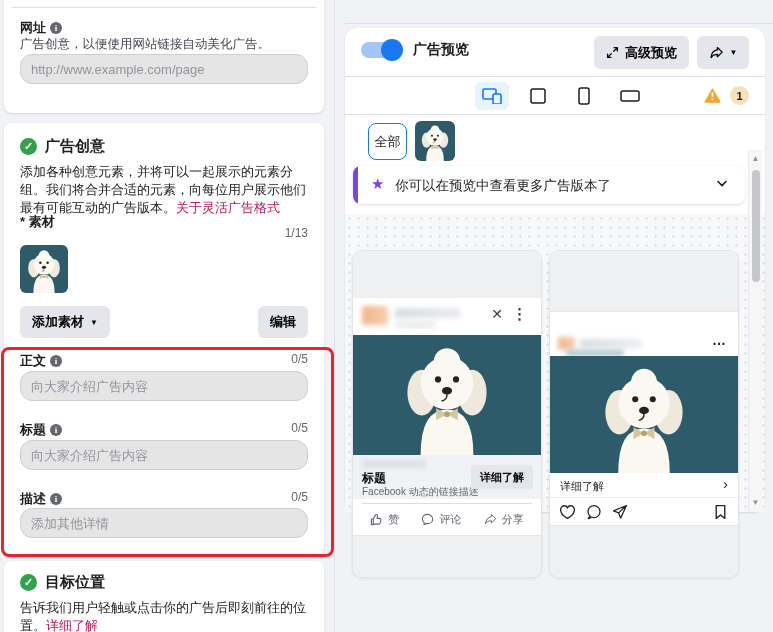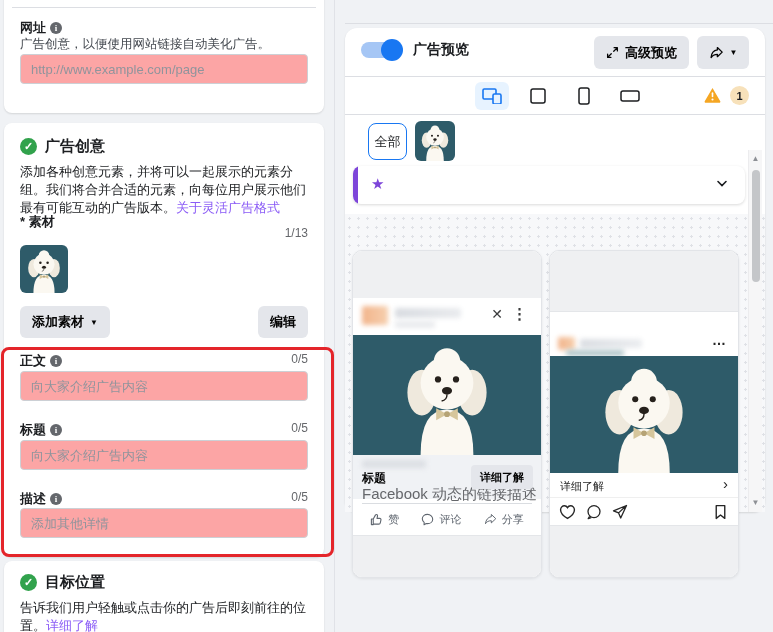--- a/index.html
+++ b/index.html
@@ -4,25 +4,25 @@
 <style>
   html,body{margin:0;padding:0;}
   #app{position:relative;width:773px;height:632px;overflow:hidden;background:#f0f2f5;
        font-family:"Liberation Sans",sans-serif;color:#1c1e21;}
   .abs{position:absolute;}
   .card{position:absolute;background:#fff;border-radius:8px;box-shadow:0 1px 2px rgba(0,0,0,.12);}
   .hline{position:absolute;height:1px;background:#dcdee3;}
   .vline{position:absolute;width:1px;background:#e0e2e7;}
   .sec-title{font-size:15px;font-weight:bold;color:#1c1e21;}
   .para{font-size:13px;line-height:18px;color:#1c1e21;}
-  .link{color:#8b5cf6;text-decoration:none;cursor:pointer;}
+  .link{color:#be185d;text-decoration:none;cursor:pointer;}
   .field-label{font-size:13px;font-weight:bold;color:#1c1e21;}
   .counter{font-size:12px;color:#65676b;}
-  .tinput{box-sizing:border-box;width:100%;height:30px;border:1px solid #ccd0d5;border-radius:4px;
-          padding:0 10px;font-size:13px;font-family:"Liberation Sans",sans-serif;color:#1c1e21;background:#fca5a5;outline:none;}
+  .tinput{box-sizing:border-box;width:100%;height:30px;border:1px solid #ccd0d5;border-radius:12px;
+          padding:0 10px;font-size:13px;font-family:"Liberation Sans",sans-serif;color:#1c1e21;background:#e5e5e5;outline:none;}
   .tinput::placeholder{color:#90949c;}
   .info-dot{display:inline-flex;align-items:center;justify-content:center;width:12px;height:12px;
             border-radius:50%;background:#64676c;color:#fff;font-size:9px;font-weight:bold;
             font-family:"Liberation Serif",serif;vertical-align:1px;margin-left:4px;}
   .check-dot{display:inline-flex;align-items:center;justify-content:center;width:17px;height:17px;
              border-radius:50%;background:#31a24c;color:#fff;font-size:11px;font-weight:bold;margin-right:8px;}
   .gbtn{display:inline-flex;align-items:center;justify-content:center;gap:6px;height:32px;padding:0 12px;
         background:#e4e6eb;border:none;border-radius:6px;font-size:13px;font-weight:bold;color:#050505;
         font-family:"Liberation Sans",sans-serif;cursor:pointer;}
   .caret{font-size:8px;color:#050505;}
@@ -211,20 +211,21 @@
     <polygon points="41,61 50,66 41,71" fill="#d6c69c"></polygon>
     <polygon points="59,61 50,66 59,71" fill="#d6c69c"></polygon>
     <circle cx="50" cy="66" r="2.4" fill="#b5a376"></circle>
   </svg>
 </div>
 
     <div class="abs" style="left:8px;top:138px;width:392px;height:38px;background:#fff;border-radius:8px;
          box-shadow:0 1px 3px rgba(0,0,0,.15);overflow:hidden;">
       <div style="position:absolute;left:0;top:0;bottom:0;width:5px;background:#7d45d9;"></div>
       <span style="position:absolute;left:18px;top:9px;color:#7d45d9;font-size:15px;">★</span>
+      <span style="position:absolute;left:42px;top:11px;font-size:13.5px;color:#1c1e21;">你可以在预览中查看更多广告版本了</span>
       <span style="position:absolute;right:16px;top:9px;">
         <svg width="14" height="16" viewBox="0 0 14 14" fill="none" stroke="#1c1e21" stroke-width="1.6" stroke-linecap="round">
           <path d="M3 5.5 L7 9.5 L11 5.5"></path>
         </svg>
       </span>
     </div>
 
     <div class="abs" style="left:0;right:0;top:186px;bottom:0;background-color:#f7f8fa;
          background-image:radial-gradient(#dfe1e6 1px, transparent 1.2px);background-size:9px 9px;"></div>
 
@@ -249,21 +250,21 @@
     <ellipse cx="50" cy="46.5" rx="4.2" ry="3.2" fill="#26211c"></ellipse>
     <path d="M50 49.5 q0 4.5 -4.5 5.5" stroke="#26211c" stroke-width="1.2" fill="none"></path>
     <polygon points="41,61 50,66 41,71" fill="#d6c69c"></polygon>
     <polygon points="59,61 50,66 59,71" fill="#d6c69c"></polygon>
     <circle cx="50" cy="66" r="2.4" fill="#b5a376"></circle>
   </svg>
 </div>
       <div class="abs" style="left:0;top:204px;right:0;height:44px;background:#f0f2f5;">
         <div class="blur" style="position:absolute;left:9px;top:5px;width:64px;height:8px;background:#dcdfe4;"></div>
         <div style="position:absolute;left:9px;top:15px;font-size:12px;font-weight:600;color:#050505;">标题</div>
-        <div style="position:absolute;left:9px;top:30px;font-size:15px;color:#65676b;">Facebook 动态的链接描述</div>
+        <div style="position:absolute;left:9px;top:30px;font-size:10px;color:#65676b;">Facebook 动态的链接描述</div>
         <button class="gbtn" style="position:absolute;right:8px;top:10px;height:24px;padding:0 9px;font-size:11px;border-radius:4px;">详细了解</button>
       </div>
       <div class="hline" style="left:9px;right:9px;top:252px;background:#dadde1;"></div>
       <div class="abs" style="left:0;top:253px;right:0;height:31px;background:#fff;display:flex;align-items:center;justify-content:space-around;padding:0 6px;">
         <div class="fb-action">
           <span class="icon-sm">
             <svg width="13" height="13" viewBox="0 0 14 14" fill="none" stroke="#606770" stroke-width="1.2" stroke-linejoin="round">
               <path d="M1.5 6.5 h2 v6 h-2 Z M3.5 12 h6 c0.8 0 1.4-0.5 1.5-1.2 l0.8-3.4 c0.2-0.9-0.4-1.6-1.3-1.6 H7.6 l0.5-2.6 c0.15-0.8-0.4-1.6-1.2-1.6 -0.5 0-0.9 0.3-1.1 0.7 L3.5 6.5 Z"></path>
             </svg>
           </span>

